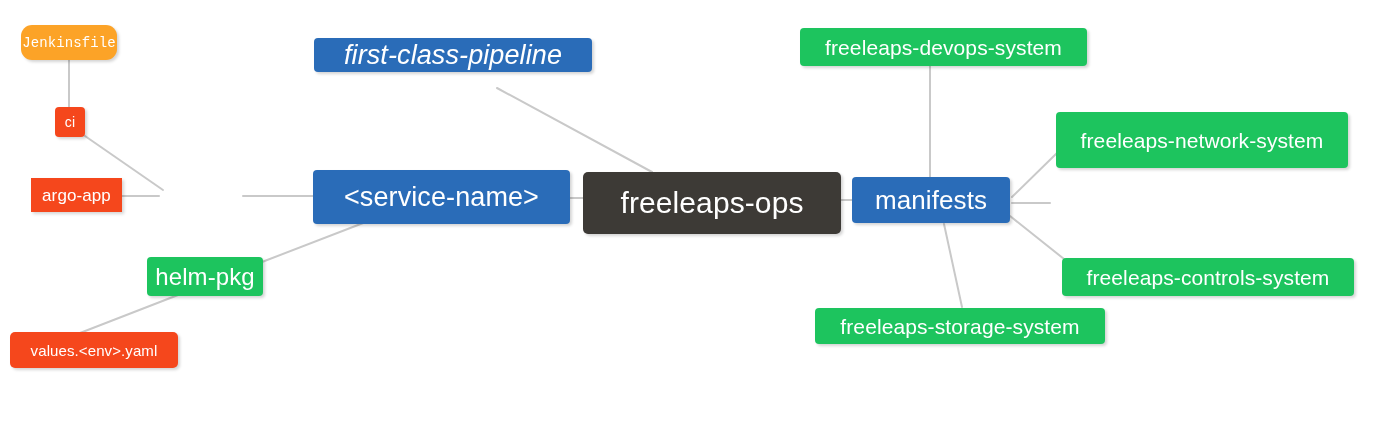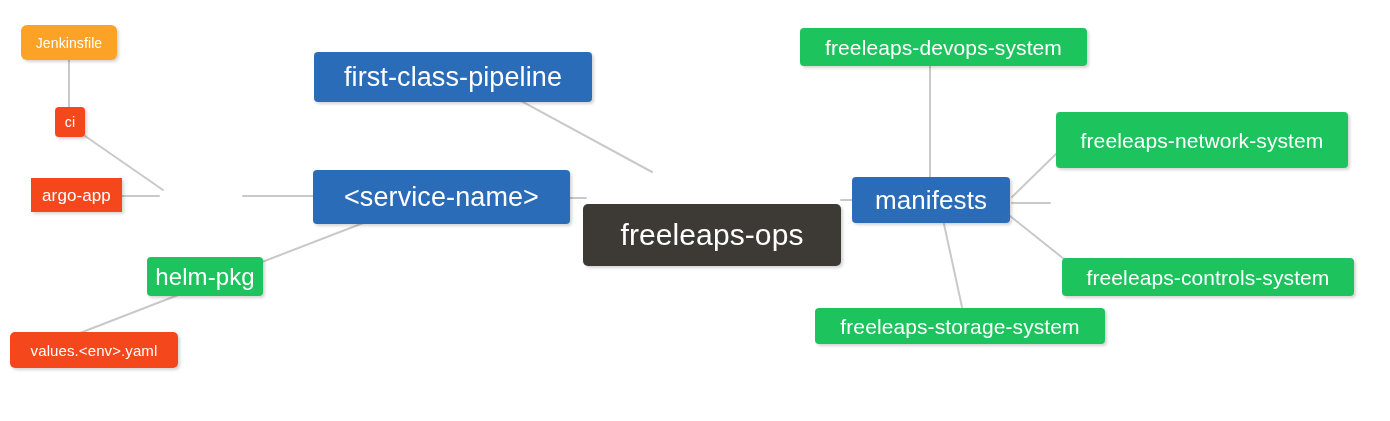--- a/index.html
+++ b/index.html
@@ -58,21 +58,22 @@
     background: #1dc45e;
     font-size: 21px;
   }
   .node-green-md {
     background: #1dc45e;
     font-size: 24px;
   }
   .node-orange {
     background: #fca327;
     font-size: 14px;
-    border-radius: 6px;
+    border-radius: 11px;
+    font-family: Liberation Mono, monospace;
   }
   .node-red {
     background: #f5471c;
     font-size: 14px;
     border-radius: 4px;
   }
   .node-red-md {
     background: #f5471c;
     font-size: 17px;
     border-radius: 0;
@@ -114,29 +115,29 @@
       <path d="M 1012 197 L 1058 152"></path>
 
       <path d="M 1012 203 L 1050 203"></path>
 
       <path d="M 1010 216 L 1064 259"></path>
 
       <path d="M 944 224 L 962 307"></path>
     </g>
   </svg>
 
-  <div class="node node-root" style="left:583px; top:172px; width:258px; height:62px;margin-top:32px;">
+  <div class="node node-root" style="left:583px; top:172px; width:258px; height:62px;">
     <span>freeleaps-ops</span>
   </div>
 
   <div class="node node-blue" style="left:313px; top:170px; width:257px; height:54px;">
     <span>&lt;service-name&gt;</span>
   </div>
 
-  <div class="node node-blue" style="left:314px; top:52px; width:278px; height:50px;">
+  <div class="node node-blue" style="left:314px; top:38px; width:278px; height:34px;font-style:italic;">
     <span>first-class-pipeline</span>
   </div>
 
   <div class="node node-blue-sm" style="left:852px; top:177px; width:158px; height:46px;">
     <span>manifests</span>
   </div>
 
 
   <div class="node node-green-md" style="left:147px; top:257px; width:116px; height:39px;">
     <span>helm-pkg</span>

